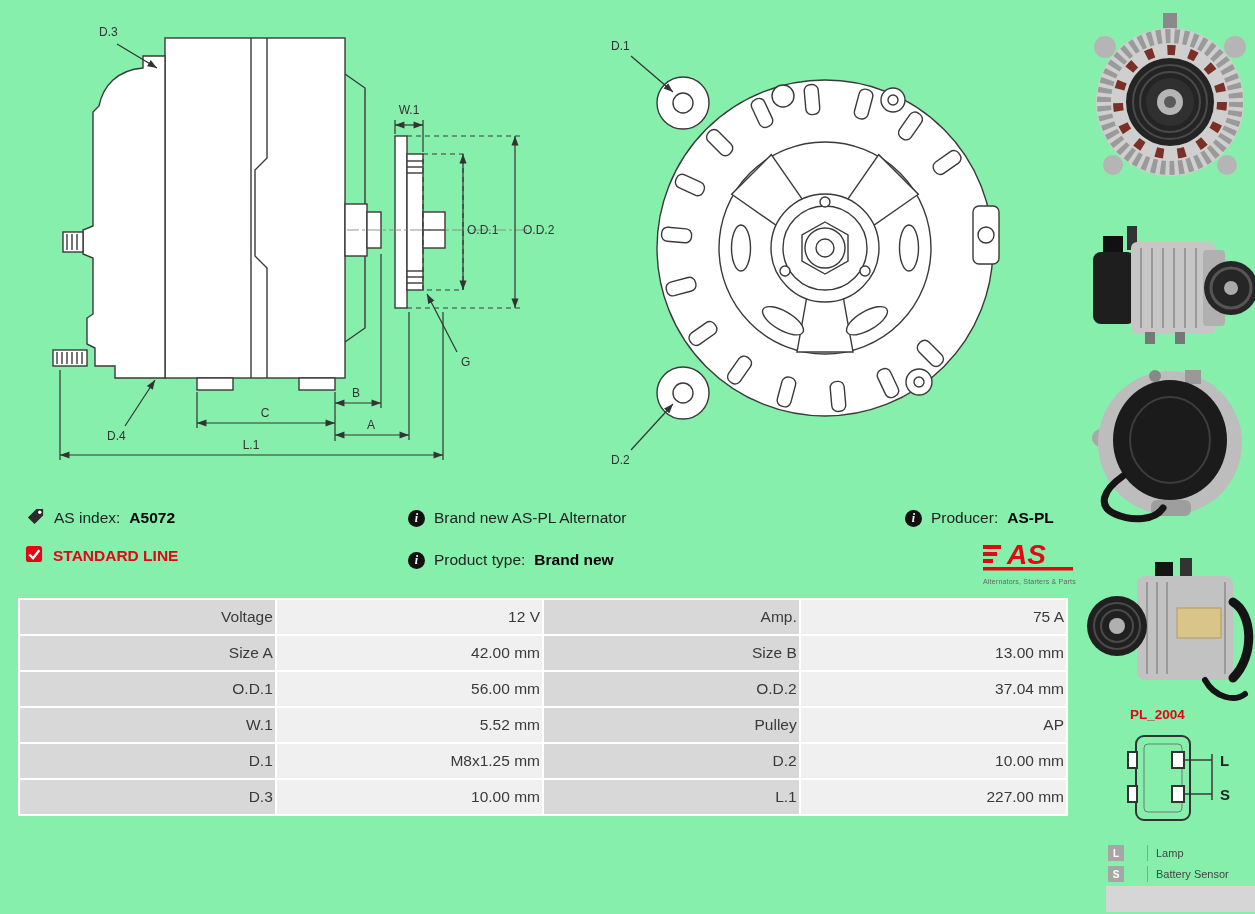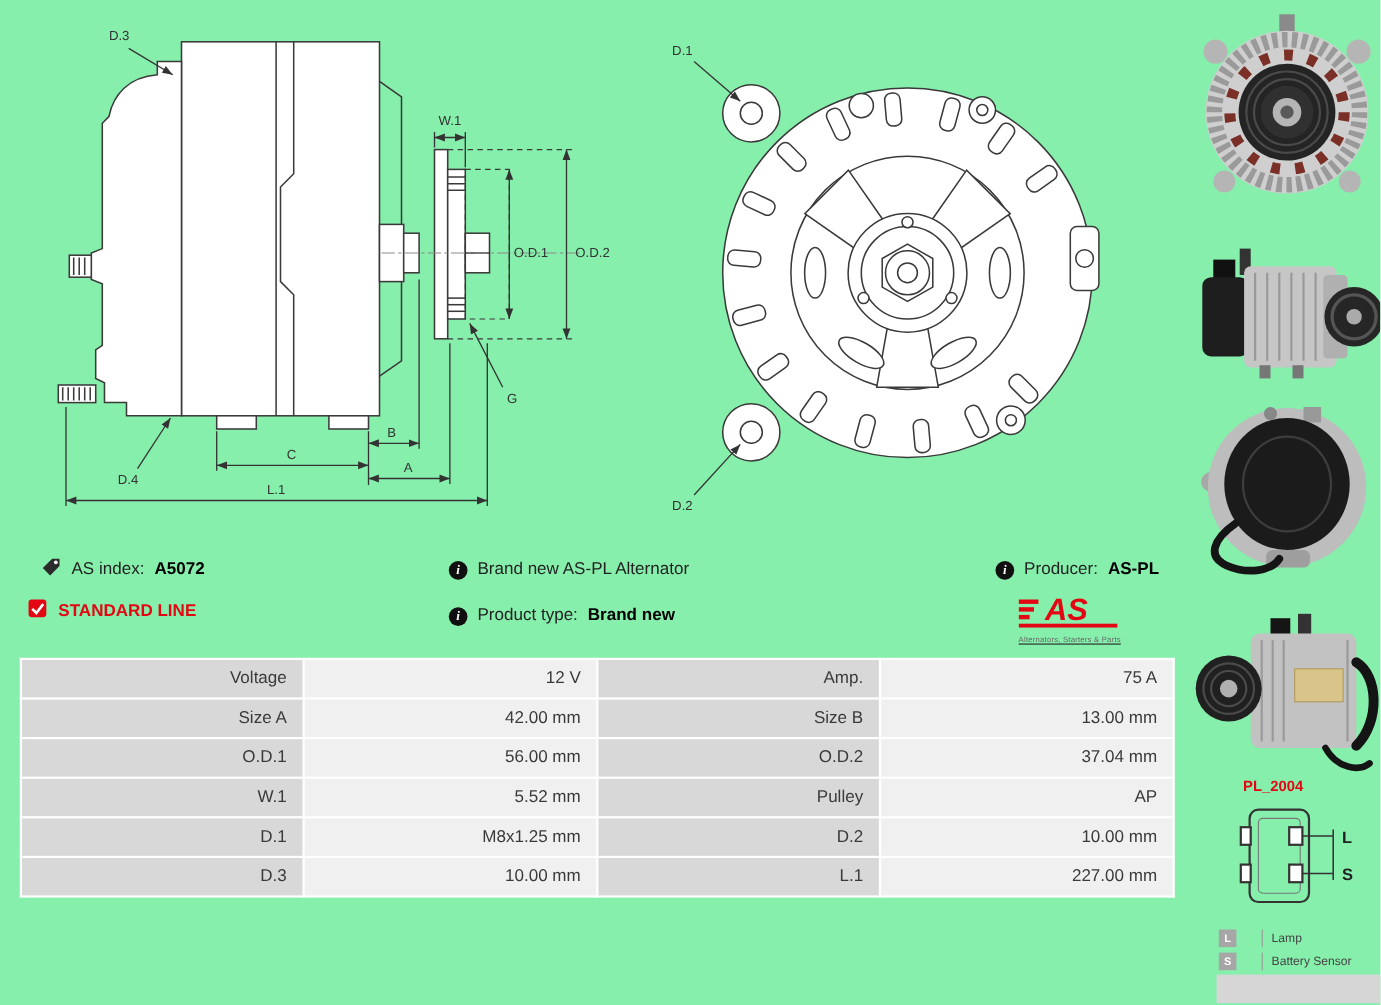--- a/index.html
+++ b/index.html
@@ -10,26 +10,26 @@
 
   
   .info-item{position:absolute;display:flex;align-items:center;gap:9px;font-size:15.5px;color:#222;height:24px;}
   .info-item .b{font-weight:700;color:#000;}
   .red-bold{color:#e30613;font-weight:700;}
   .icircle{width:17px;height:17px;border-radius:50%;background:#101010;color:#fff;display:flex;
            align-items:center;justify-content:center;font-family:"Liberation Serif",serif;
            font-style:italic;font-weight:700;font-size:12px;flex:0 0 auto;}
 
   
-  .logo{position:absolute;left:926px;top:536px;width:90px;text-decoration:underline;}
+  .logo{position:absolute;left:983px;top:536px;width:90px;}
   .logo .tagline{font-size:7px;color:#666;margin-top:2px;white-space:nowrap;letter-spacing:.2px;}
 
   
   .spec-table{position:absolute;left:18px;top:598px;width:1050px;border-collapse:collapse;}
-  .spec-table td{border:2px solid #fff;height:34px;padding:0 14px 0 6px;text-align:right;
+  .spec-table td{border:2px solid #fff;height:34px;padding:0 2px 0 6px;text-align:right;
                  font-size:15.5px;color:#3a3a3a;}
   .spec-table td.lbl{background:#d8d8d8;width:24.5%;}
   .spec-table td.val{background:#f0f0f0;width:25.5%;}
 
   
   .photo{position:absolute;left:1085px;width:170px;}
   .plug-code{position:absolute;left:1130px;top:707px;font-size:13.5px;font-weight:700;color:#e30613;}
   .legend{position:absolute;left:1108px;top:845px;width:150px;}
   .legend-row{display:flex;align-items:stretch;margin-bottom:5px;height:16px;}
   .legend-key{width:16px;height:16px;background:#a6a6a6;color:#fff;font-size:10px;font-weight:700;
@@ -292,21 +292,21 @@
       <span class="legend-label">Lamp</span>
     </div>
     <div class="legend-row">
       <span class="legend-key">S</span>
       <span class="legend-label">Battery Sensor</span>
     </div>
   </div>
 
   <div class="bottom-bar"></div>
 
-  <div class="info-item" style="left:37px;top:506px;">
+  <div class="info-item" style="left:26px;top:506px;">
     <span>
       <svg width="19" height="19" viewBox="0 0 20 20">
           <path d="M2,11 L9,18 L18,9 L18,2 L11,2 Z" fill="#2b2b2b"></path>
           <circle cx="14.5" cy="5.5" r="1.8" fill="#fff"></circle>
         </svg>
     </span>
     <span>AS index:</span>
     <span class="b">A5072</span>
   </div>
 

